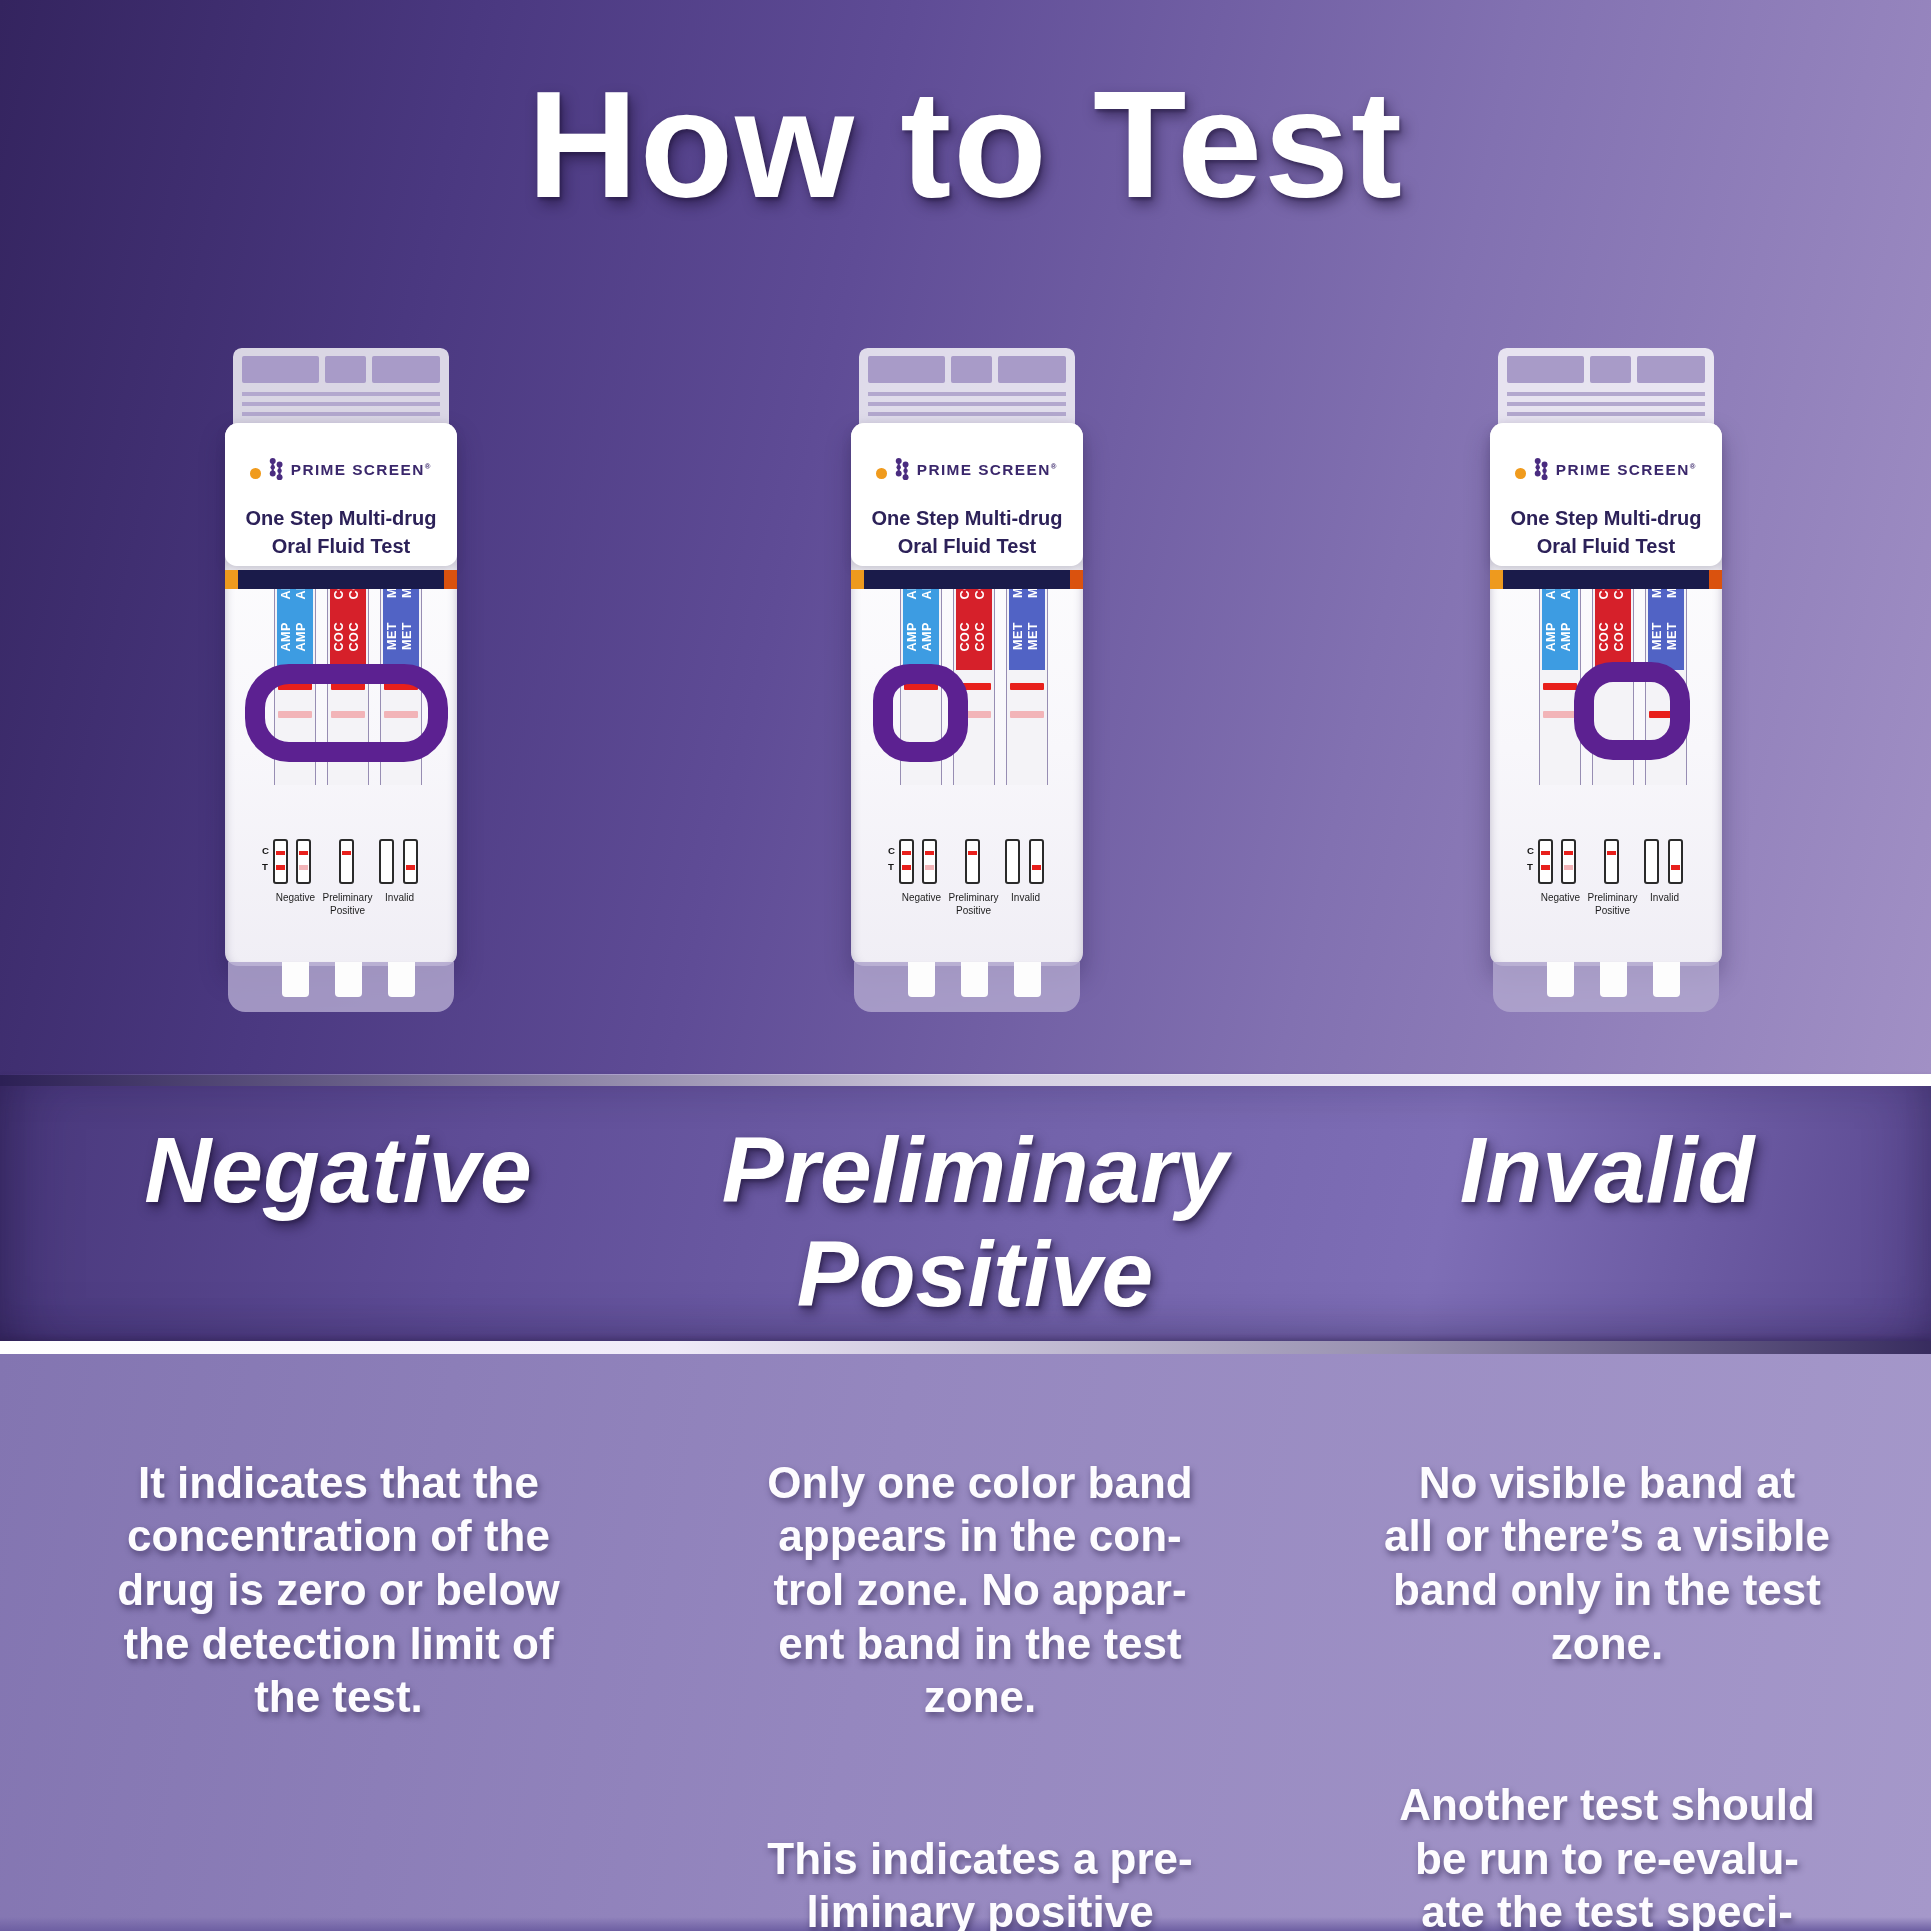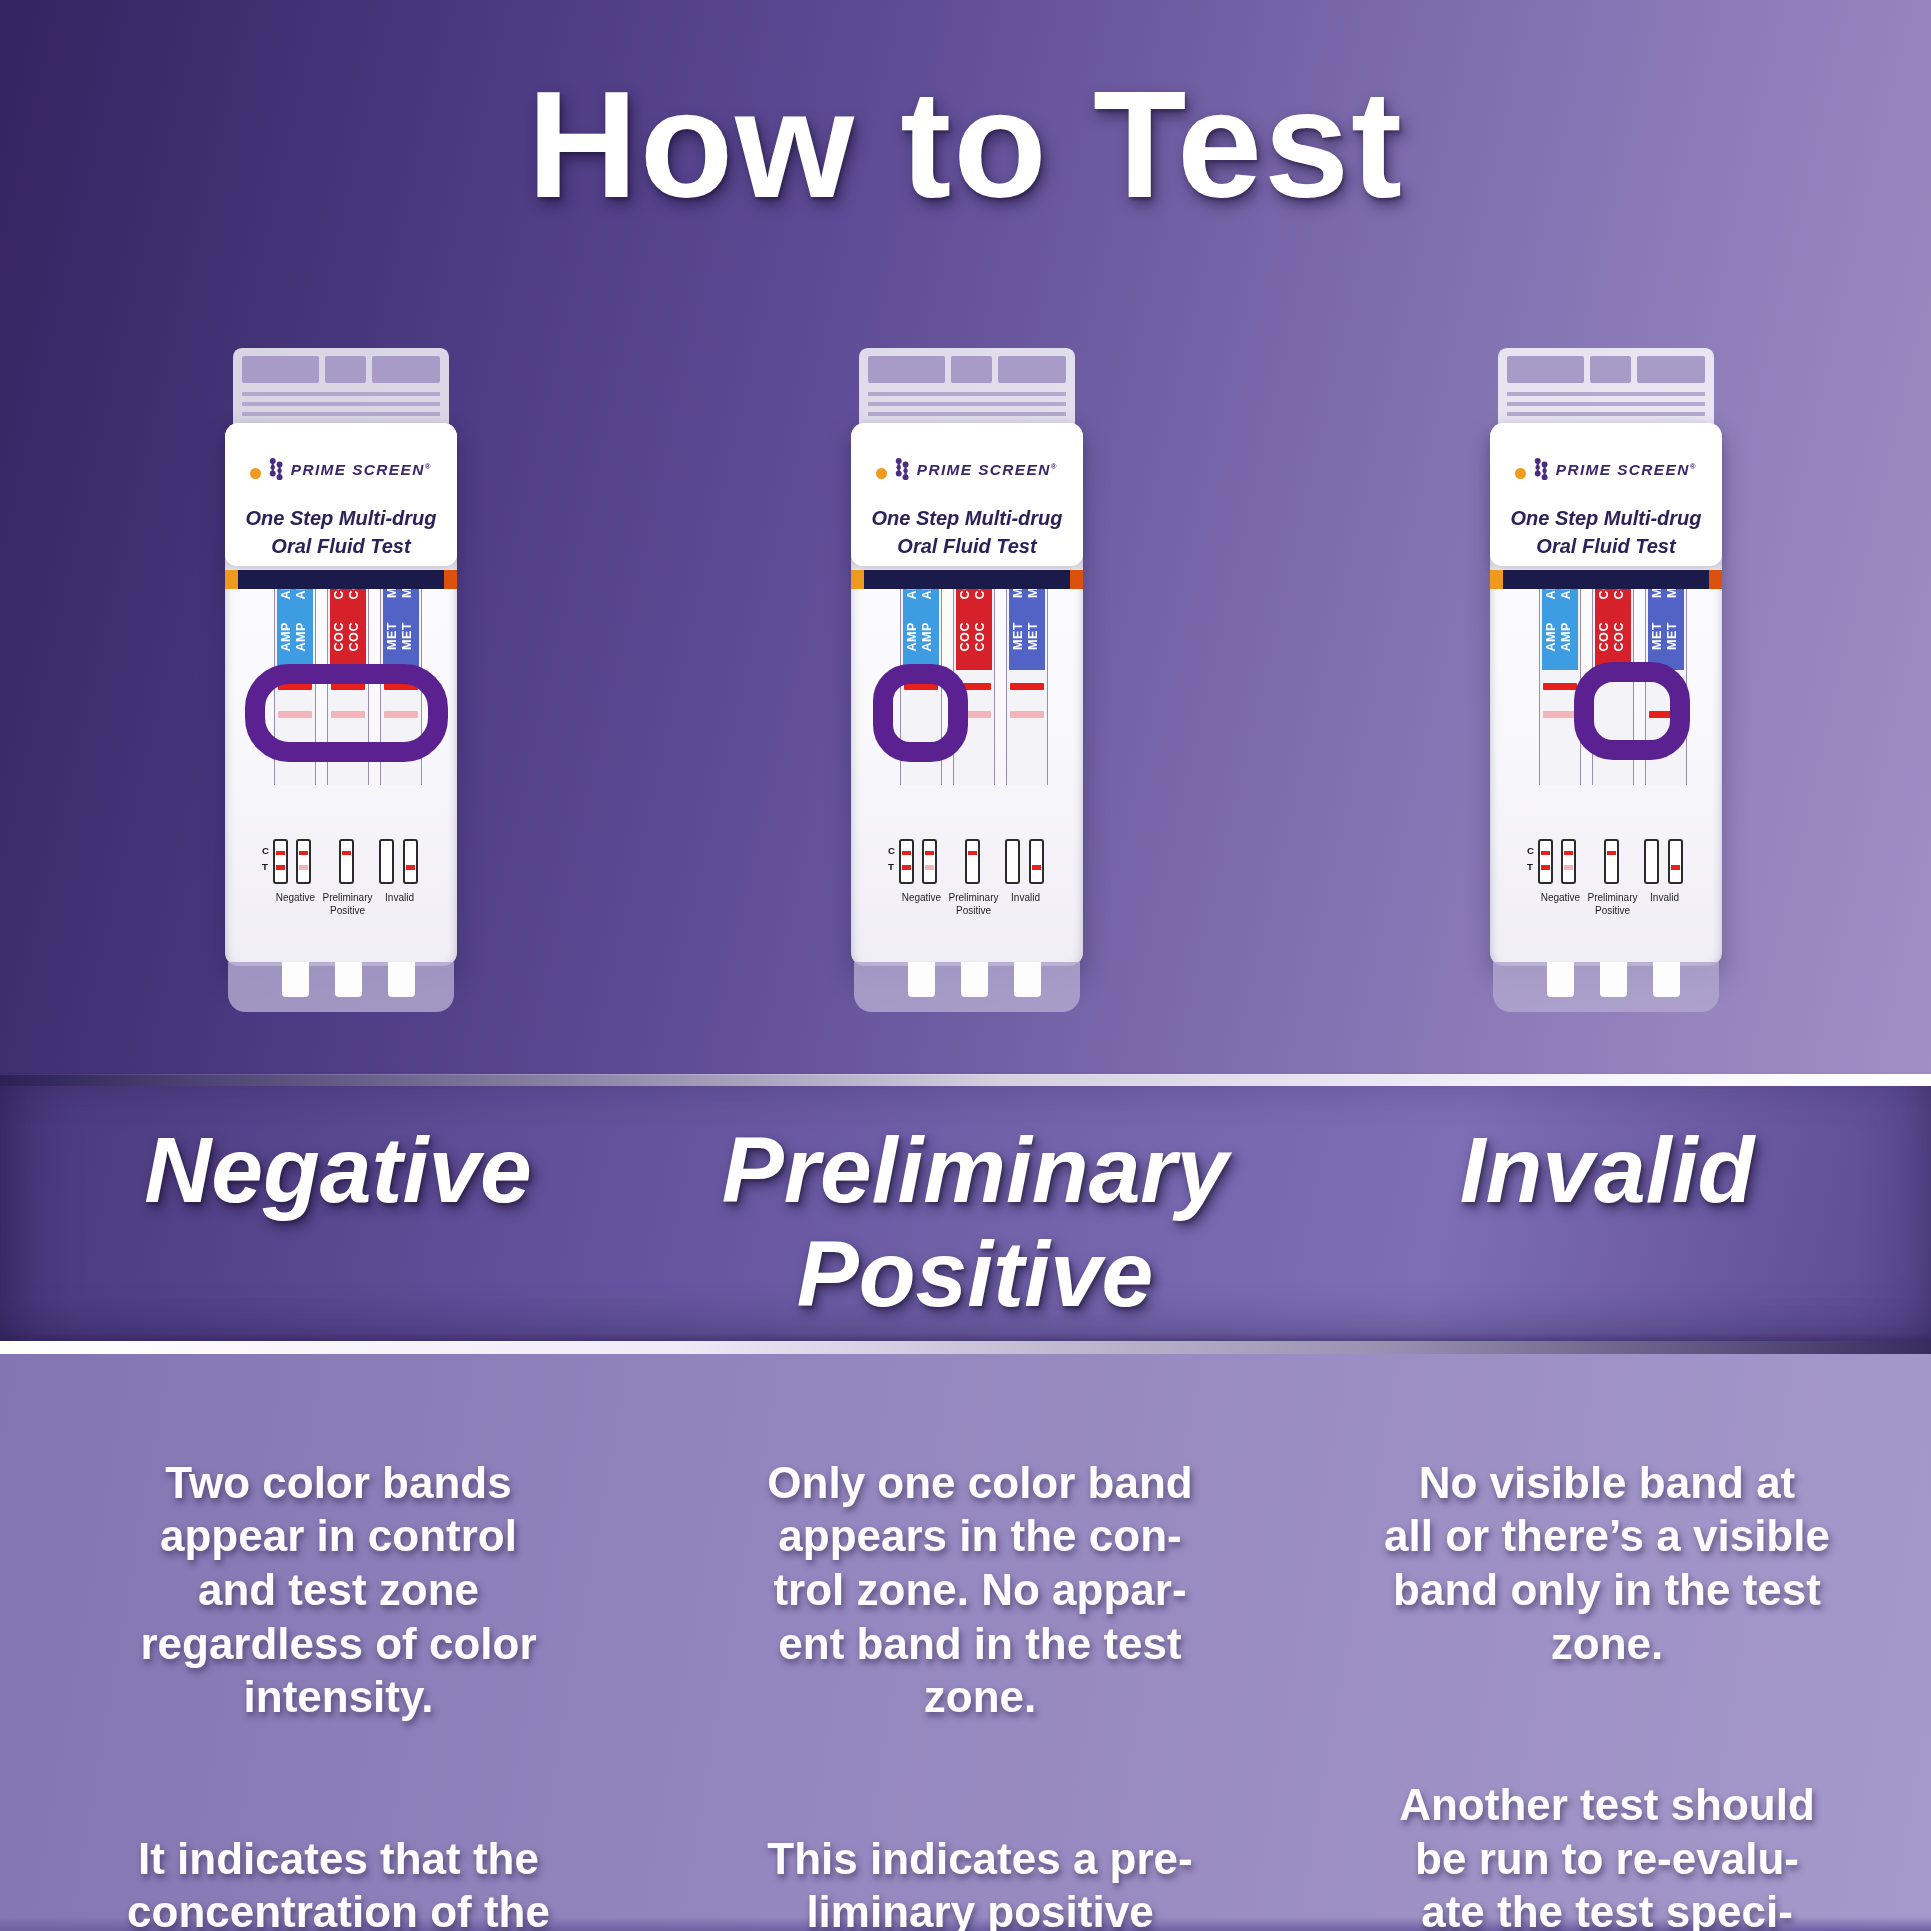--- a/index.html
+++ b/index.html
@@ -67,21 +67,21 @@
   .cap-block{background:#a89bc8;border-radius:1.9px;height:27px;}
   .cb-a{width:77px;} .cb-b{width:41px;} .cb-c{width:68px;}
   .cap-line{position:absolute;left:9.7px;right:9.7px;height:3.9px;background:#b3a8ce;}
   .cl-1{top:44px;} .cl-2{top:54px;} .cl-3{top:64px;}
 
   .dev-body{position:absolute;left:0;right:0;top:75px;height:543px;
     background:linear-gradient(180deg,#ffffff,#f8f7fb 60%,#f0eef5);
     border-radius:13.5px;box-shadow:0 13.5px 25px rgba(35,22,70,.35),inset 5.8px 0 9.7px -5.8px rgba(90,80,120,.35),inset -5.8px 0 9.7px -5.8px rgba(90,80,120,.35);}
 
   .label-card{position:absolute;left:0;right:0;top:75px;height:143px;background:#ffffff;
-    border-radius:13.5px 13.5px 11.6px 11.6px;box-shadow:0 4.8px 8.7px rgba(60,50,90,.25);z-index:3;font-style:italic;}
+    border-radius:13.5px 13.5px 11.6px 11.6px;box-shadow:0 4.8px 8.7px rgba(60,50,90,.25);z-index:3;}
   .logo-row{position:absolute;left:0;right:0;top:33px;display:flex;align-items:center;justify-content:center;gap:5.8px;}
   .logo-dot{width:10.6px;height:10.6px;border-radius:50%;background:#f09b1d;margin-top:7.7px;}
   .brand{font-size:15.4px;font-weight:800;color:#3a276b;letter-spacing:1.4px;white-space:nowrap;}
   .brand sup{font-size:7.7px;vertical-align:super;}
   .prod-title{position:absolute;left:0;right:0;top:81px;text-align:center;
     font-size:20px;font-weight:700;color:#2c2158;line-height:1.4;}
 
   .navy{position:absolute;left:0;right:0;top:222px;height:19.3px;background:var(--navy-band,#1a1b4a);z-index:4;}
   .orange-l{position:absolute;left:0;top:0;bottom:0;width:12.6px;background:var(--orange-left,#ee9a1e);}
   .orange-r{position:absolute;right:0;top:0;bottom:0;width:12.6px;background:var(--orange-right,#da520e);}
@@ -469,25 +469,20 @@
 
   <div class="divider-1"></div>
   <div class="headings-band"></div>
   <div class="result-heading rh-1">Negative</div>
   <div class="result-heading rh-2">Preliminary Positive</div>
   <div class="result-heading rh-3">Invalid</div>
   <div class="divider-2"></div>
 
   <div class="bottom-section"></div>
   <div class="result-body rb-1">
-    <p>Two color bands
-appear in control
-and test zone
-regardless of color
-intensity.</p>
     <p>It indicates that the
 concentration of the
 drug is zero or below
 the detection limit of
 the test.</p>
   </div>
   <div class="result-body rb-2">
     <p>Only one color band
 appears in the con-
 trol zone. No appar-

